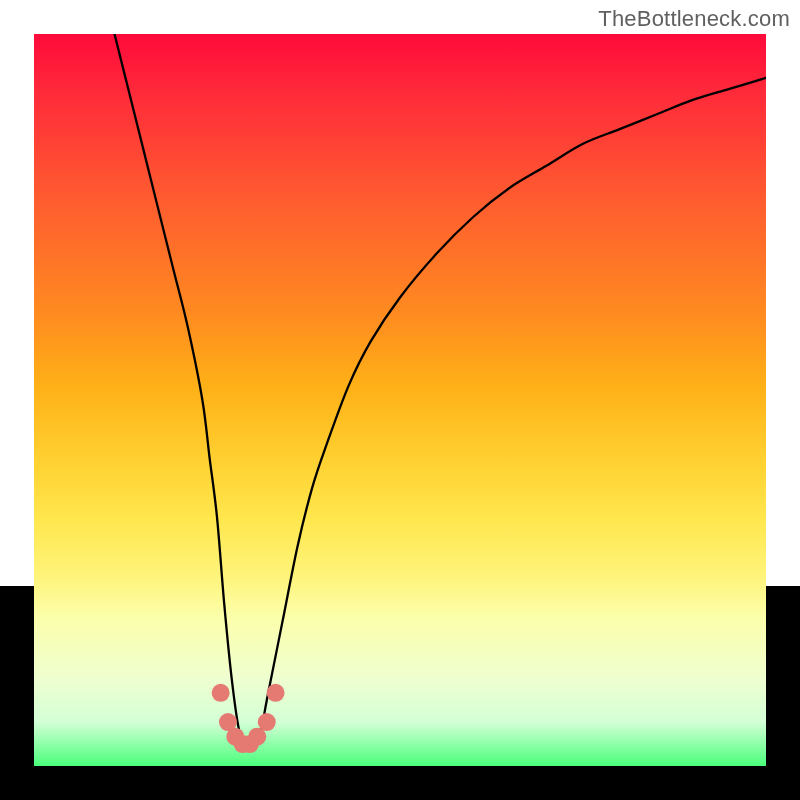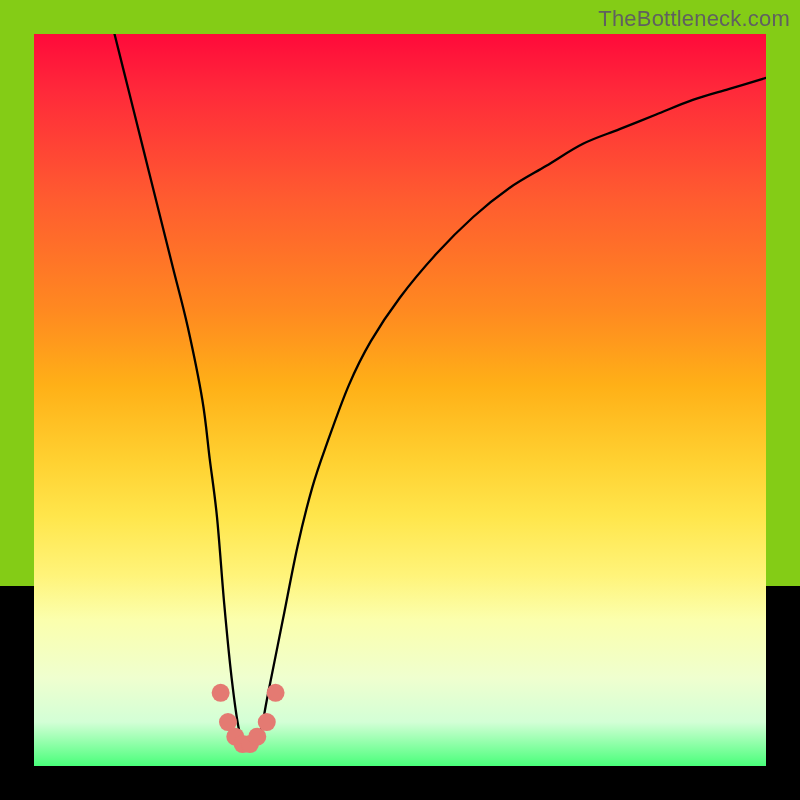--- a/index.html
+++ b/index.html
@@ -10,21 +10,21 @@
     background: #000;
     overflow: hidden;
     font-family: Arial, Helvetica, sans-serif;
   }
   .frame {
     position: absolute;
     left: 0;
     top: 0;
     width: 800px;
     height: 586px;
-    background: #84cc16;
+    background: #ffffff;
   }
   .plot-area {
     position: absolute;
     left: 34px;
     top: 34px;
     width: 732px;
     height: 732px;
     overflow: hidden;
   }
   .gradient-bg {

